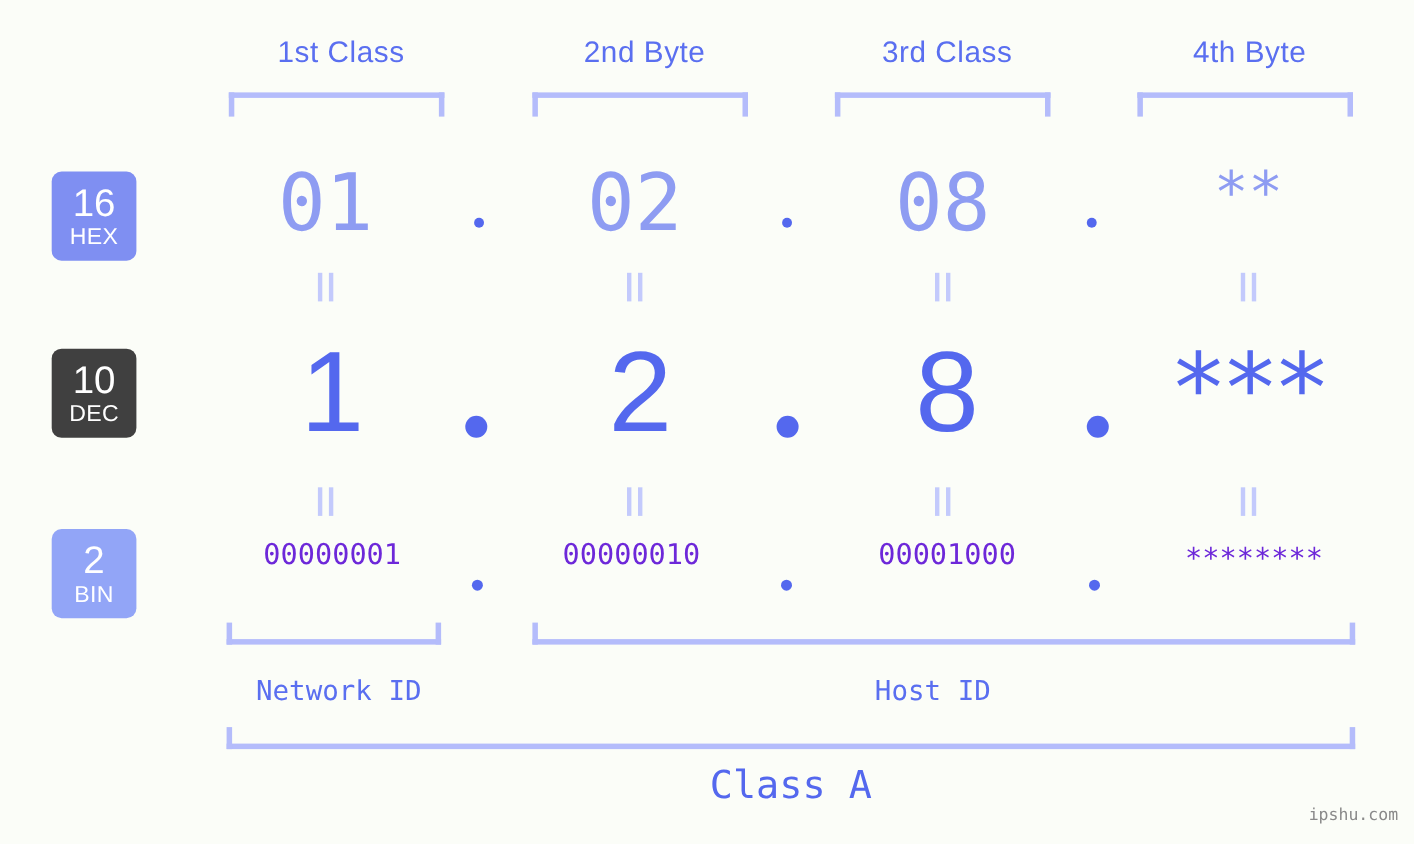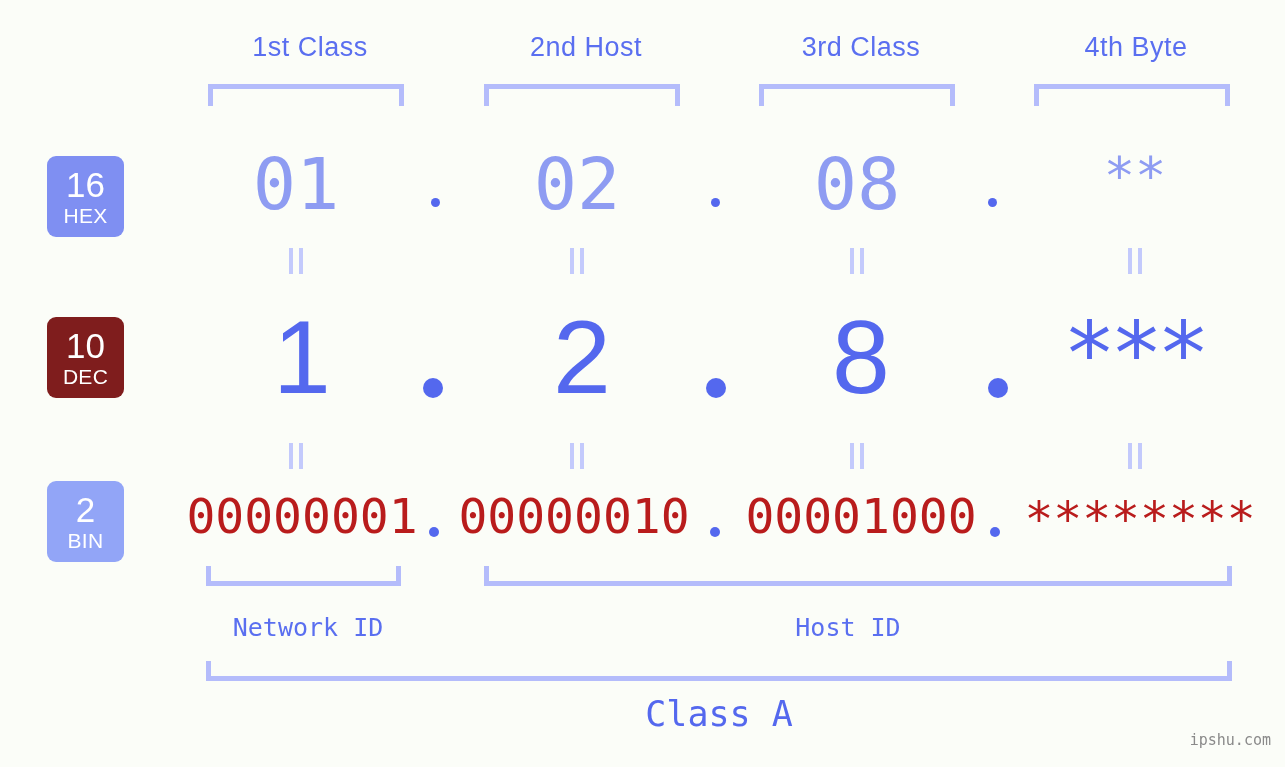--- a/index.html
+++ b/index.html
@@ -110,22 +110,22 @@
     letter-spacing: 3px;
   }
 
   
   .bin-val {
     position: absolute;
     top: 492px;
     width: 300px;
     text-align: center;
     font-family: "DejaVu Sans Mono", "Liberation Mono", monospace;
-    font-size: 48px;
-    color: #b91c1c;
+    font-size: 26px;
+    color: #6d28d9;
     line-height: 1;
     white-space: nowrap;
   }
 
   
   .dot {
     position: absolute;
     border-radius: 50%;
     background: #5468ee;
   }
@@ -178,34 +178,34 @@
     color: #8a8a8a;
     letter-spacing: 0px;
   }
 </style>
 </head>
 <body>
 
 <div id="stage">
 
   <div class="byte-label" style="left:180px;">1st Class</div>
-  <div class="byte-label" style="left:456px;">2nd Host</div>
+  <div class="byte-label" style="left:456px;">2nd Byte</div>
   <div class="byte-label" style="left:731px;">3rd Class</div>
   <div class="byte-label" style="left:1006px;">4th Byte</div>
 
   <div class="bracket-down" style="left:208px; top:84px; width:196px;"></div>
   <div class="bracket-down" style="left:484px; top:84px; width:196px;"></div>
   <div class="bracket-down" style="left:759px; top:84px; width:196px;"></div>
   <div class="bracket-down" style="left:1034px; top:84px; width:196px;"></div>
 
   <div class="badge" style="top:156px; background:#7f8ff2;">
     <span class="num">16</span>
     <span class="nm">HEX</span>
   </div>
-  <div class="badge" style="top:317px; background:#7f1d1d;">
+  <div class="badge" style="top:317px; background:#404040;">
     <span class="num">10</span>
     <span class="nm">DEC</span>
   </div>
   <div class="badge" style="top:481px; background:#92a5f7;">
     <span class="num">2</span>
     <span class="nm">BIN</span>
   </div>
 
   <div class="hex-val" style="left:166px;">01</div>
   <div class="dot hex" style="left:431px; top:198px;"></div>

